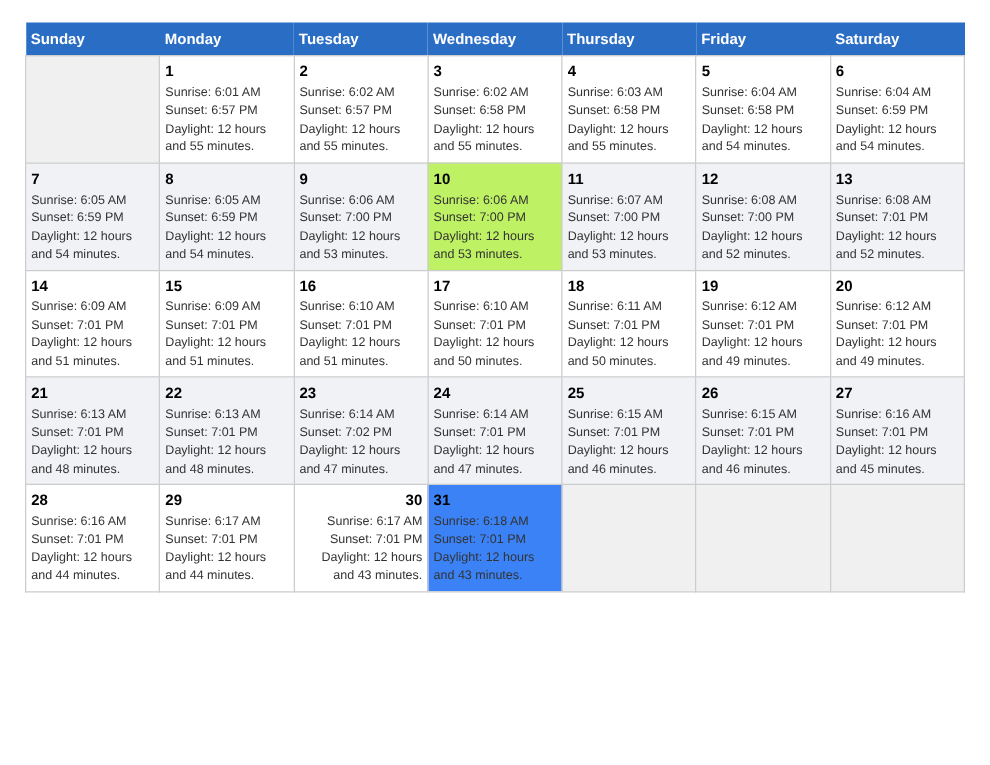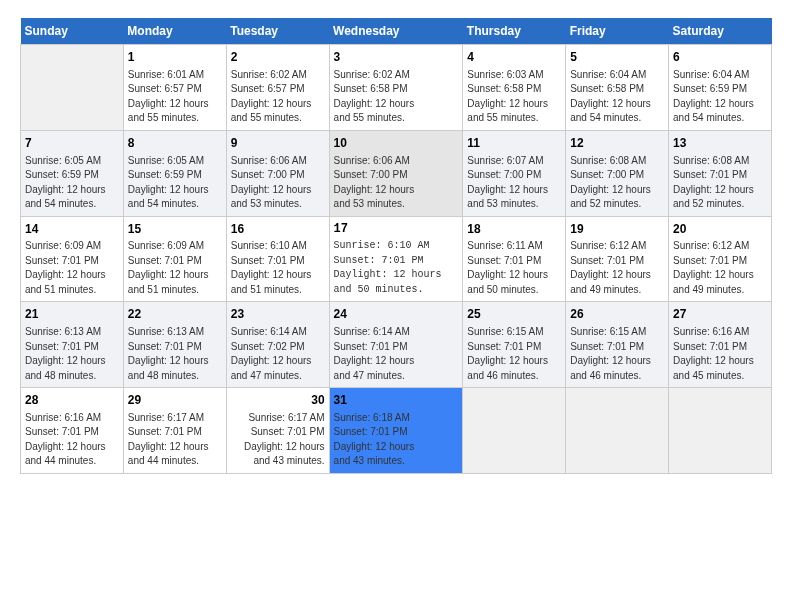--- a/index.html
+++ b/index.html
@@ -182,21 +182,21 @@
           </td>
           <td style="background: rgb(240, 242, 245);">
             <span class="day-num">9</span>
             <div class="day-info">
               <div>Sunrise: 6:06 AM</div>
               <div>Sunset: 7:00 PM</div>
               <div>Daylight: 12 hours</div>
               <div>and 53 minutes.</div>
             </div>
           </td>
-          <td style="background: #e5e5e5;">
+          <td style="background: #bef264;">
             <span class="day-num">10</span>
             <div class="day-info">
               <div>Sunrise: 6:06 AM</div>
               <div>Sunset: 7:00 PM</div>
               <div>Daylight: 12 hours</div>
               <div>and 53 minutes.</div>
             </div>
           </td>
           <td style="background: rgb(240, 242, 245);">
             <span class="day-num">11</span>
@@ -247,21 +247,21 @@
           </td>
           <td style="background: rgb(255, 255, 255);">
             <span class="day-num">16</span>
             <div class="day-info">
               <div>Sunrise: 6:10 AM</div>
               <div>Sunset: 7:01 PM</div>
               <div>Daylight: 12 hours</div>
               <div>and 51 minutes.</div>
             </div>
           </td>
-          <td style="background: rgb(255, 255, 255); font-family: Liberation Mono, monospace;">
+          <td style="background: rgb(255, 255, 255);">
             <span class="day-num">17</span>
             <div class="day-info">
               <div>Sunrise: 6:10 AM</div>
               <div>Sunset: 7:01 PM</div>
               <div>Daylight: 12 hours</div>
               <div>and 50 minutes.</div>
             </div>
           </td>
           <td style="background: rgb(255, 255, 255);">
             <span class="day-num">18</span>

